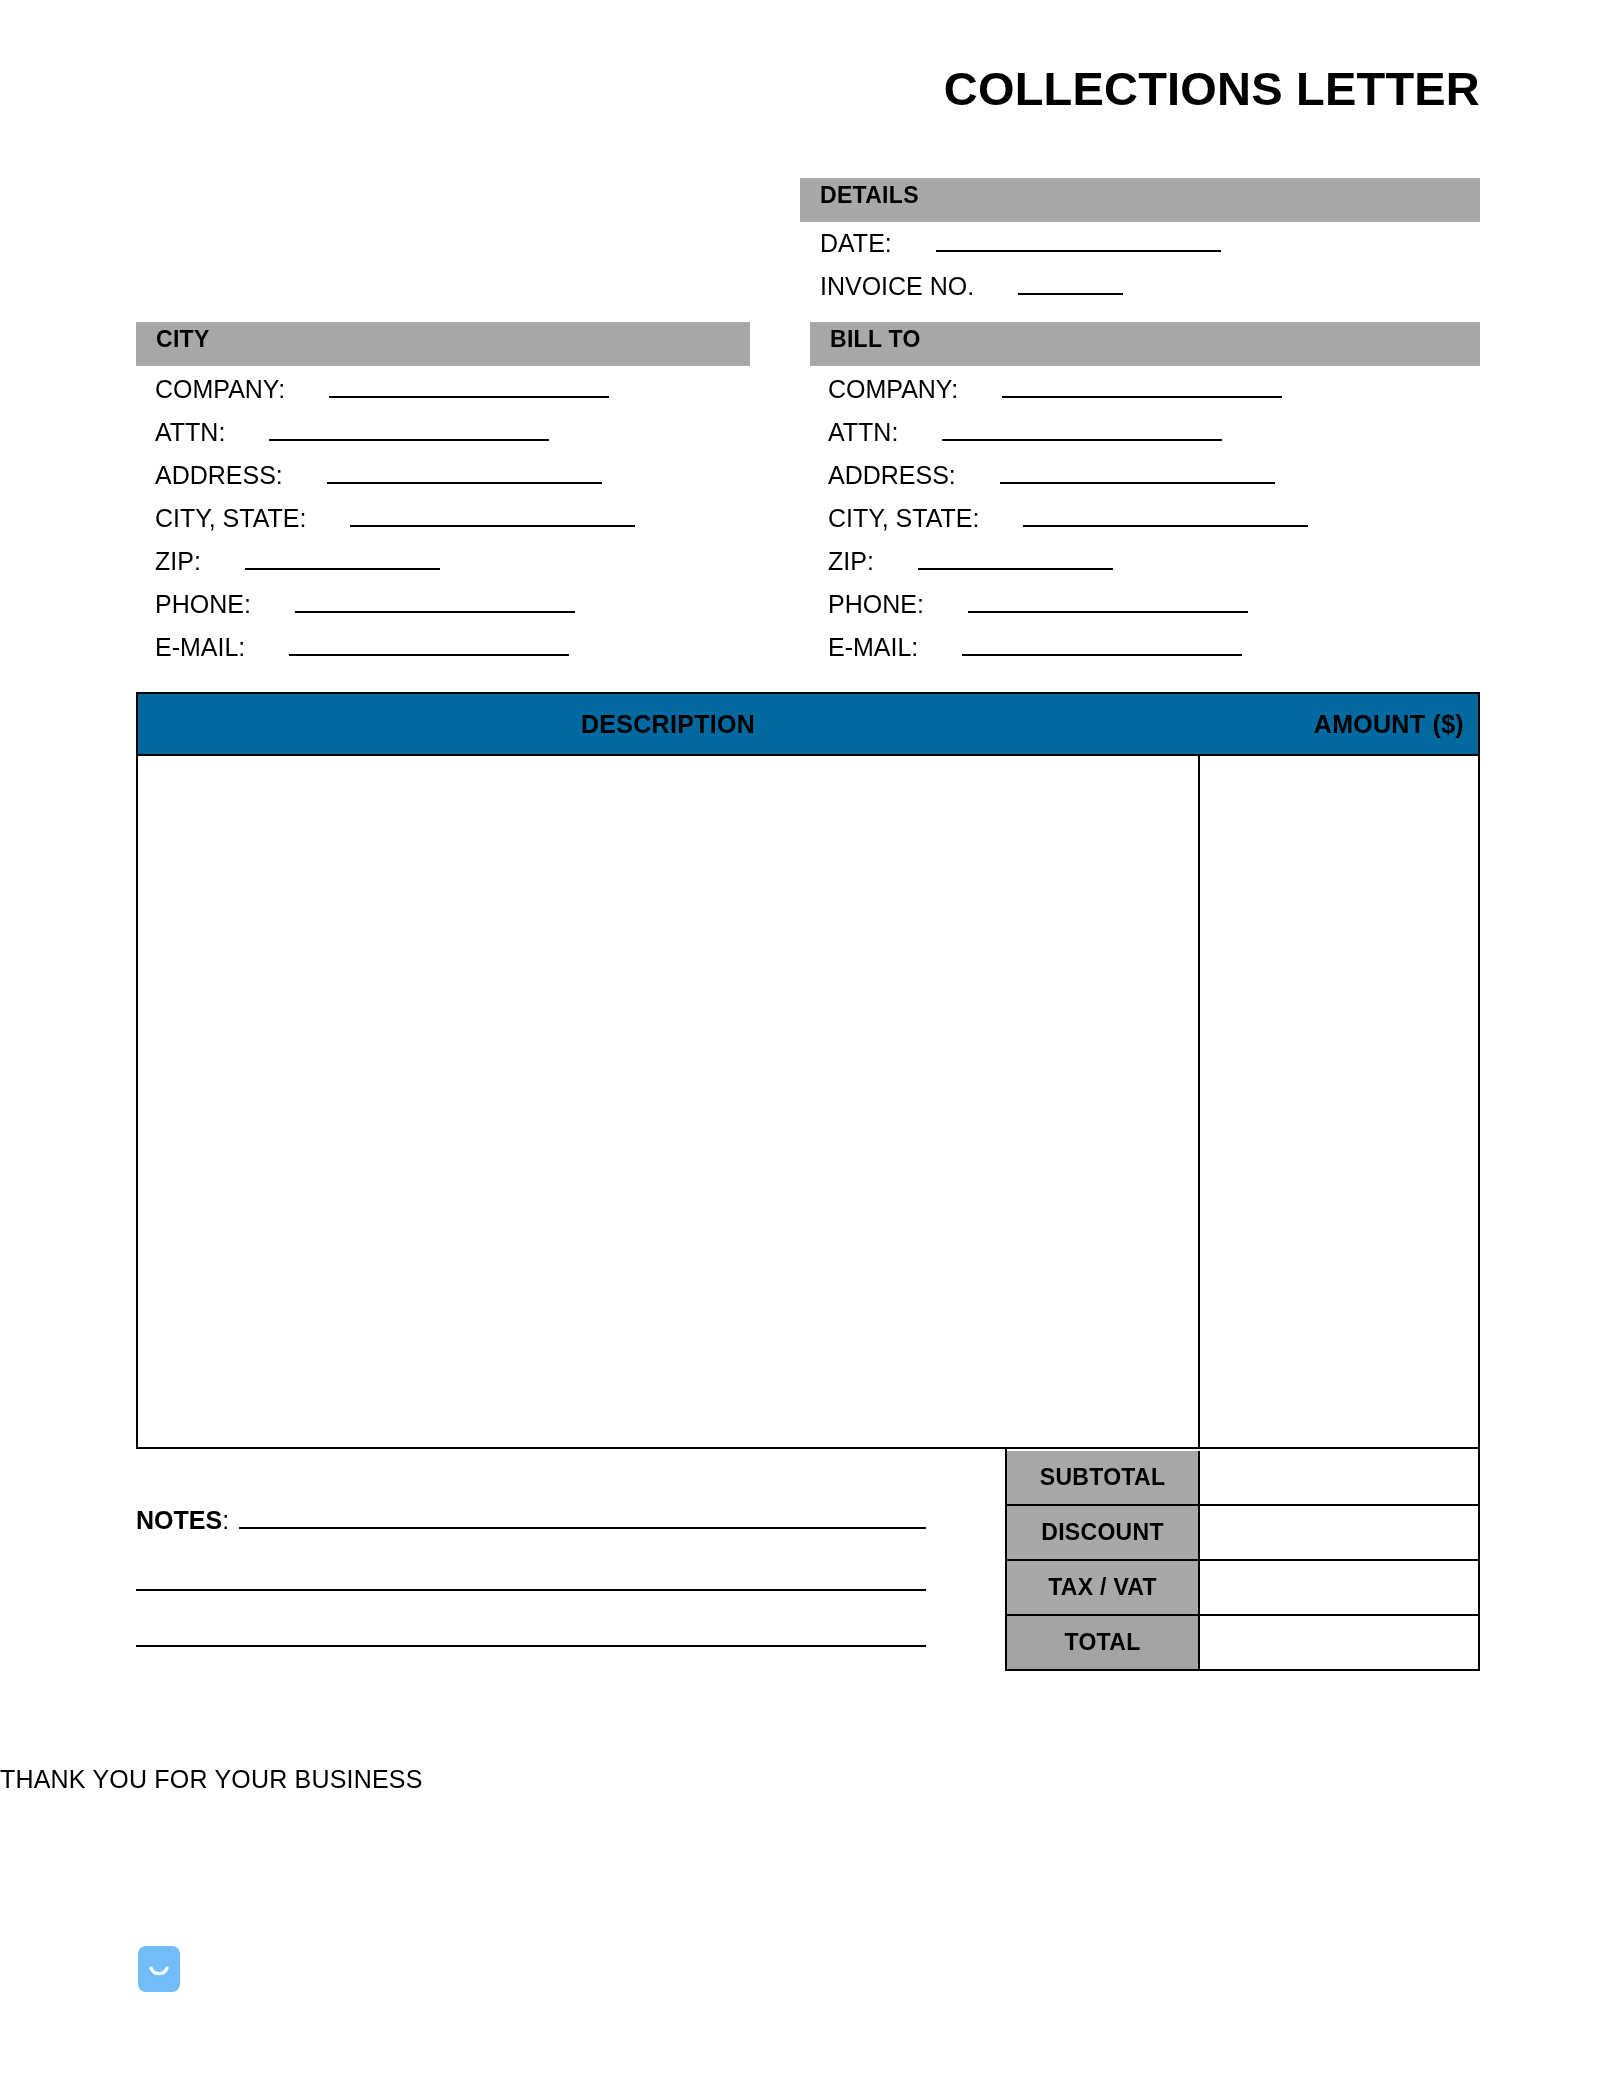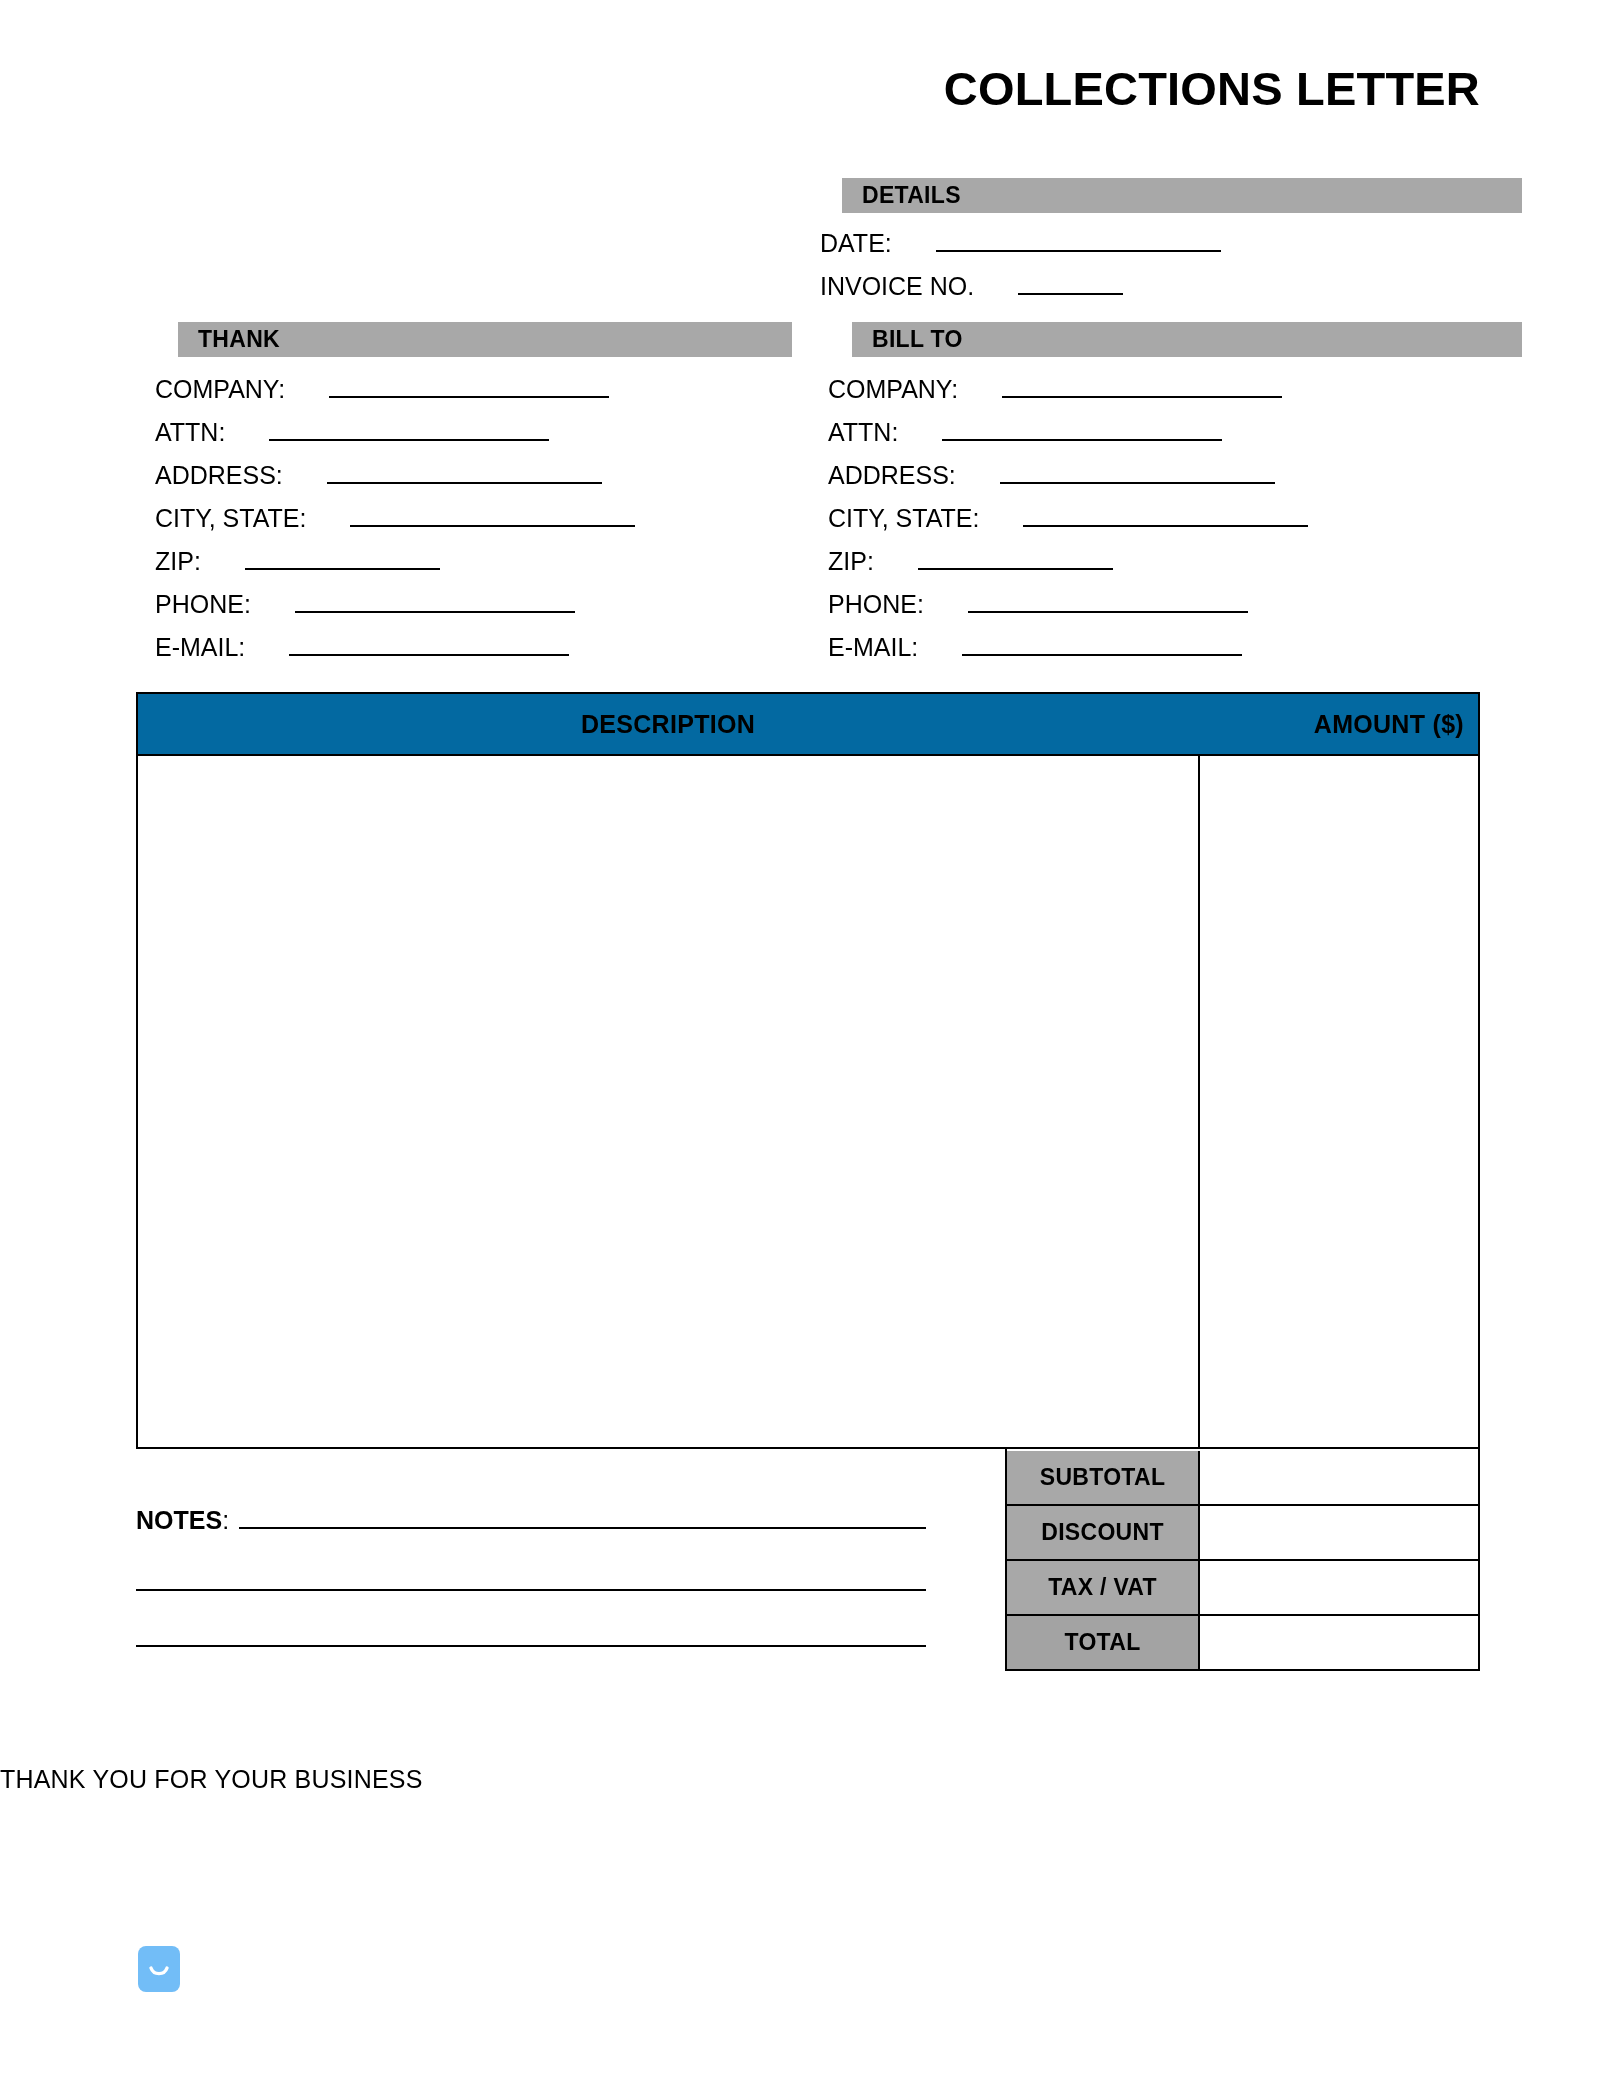--- a/index.html
+++ b/index.html
@@ -37,28 +37,27 @@
     font-weight: bold;
     line-height: 53px;
     letter-spacing: 0.2px;
     white-space: nowrap;
   }
 
   
   .bar {
     position: absolute;
     background: #a8a8a8;
-    height: 35px;
+    height: 44px;
     line-height: 35px;
     font-size: 23px;
     font-weight: bold;
     padding-left: 20px;
     box-sizing: border-box;
     letter-spacing: 0.3px;
-    margin-left: 42px;
   }
   #details-bar { left: 800px; top: 178px; width: 680px; }
   #from-bar    { left: 136px; top: 322px; width: 614px; }
   #billto-bar  { left: 810px; top: 322px; width: 670px; }
 
   
   .field-list { position: absolute; }
   #details-fields { left: 820px; top: 222px; width: 700px; }
   #from-fields    { left: 155px; top: 368px; width: 620px; }
   #billto-fields  { left: 828px; top: 368px; width: 680px; }
@@ -227,21 +226,21 @@
       <div class="field-row">
         <span class="field-label">DATE:</span>
         <span class="field-rule" style="width: 285px;"></span>
       </div>
       <div class="field-row">
         <span class="field-label">INVOICE NO.</span>
         <span class="field-rule" style="width: 105px;"></span>
       </div>
     </div>
 
-  <div class="bar" id="from-bar">THANK</div>
+  <div class="bar" id="from-bar">CITY</div>
   <div class="field-list" id="from-fields">
       <div class="field-row">
         <span class="field-label">COMPANY:</span>
         <span class="field-rule" style="width: 280px;"></span>
       </div>
       <div class="field-row">
         <span class="field-label">ATTN:</span>
         <span class="field-rule" style="width: 280px;"></span>
       </div>
       <div class="field-row">

